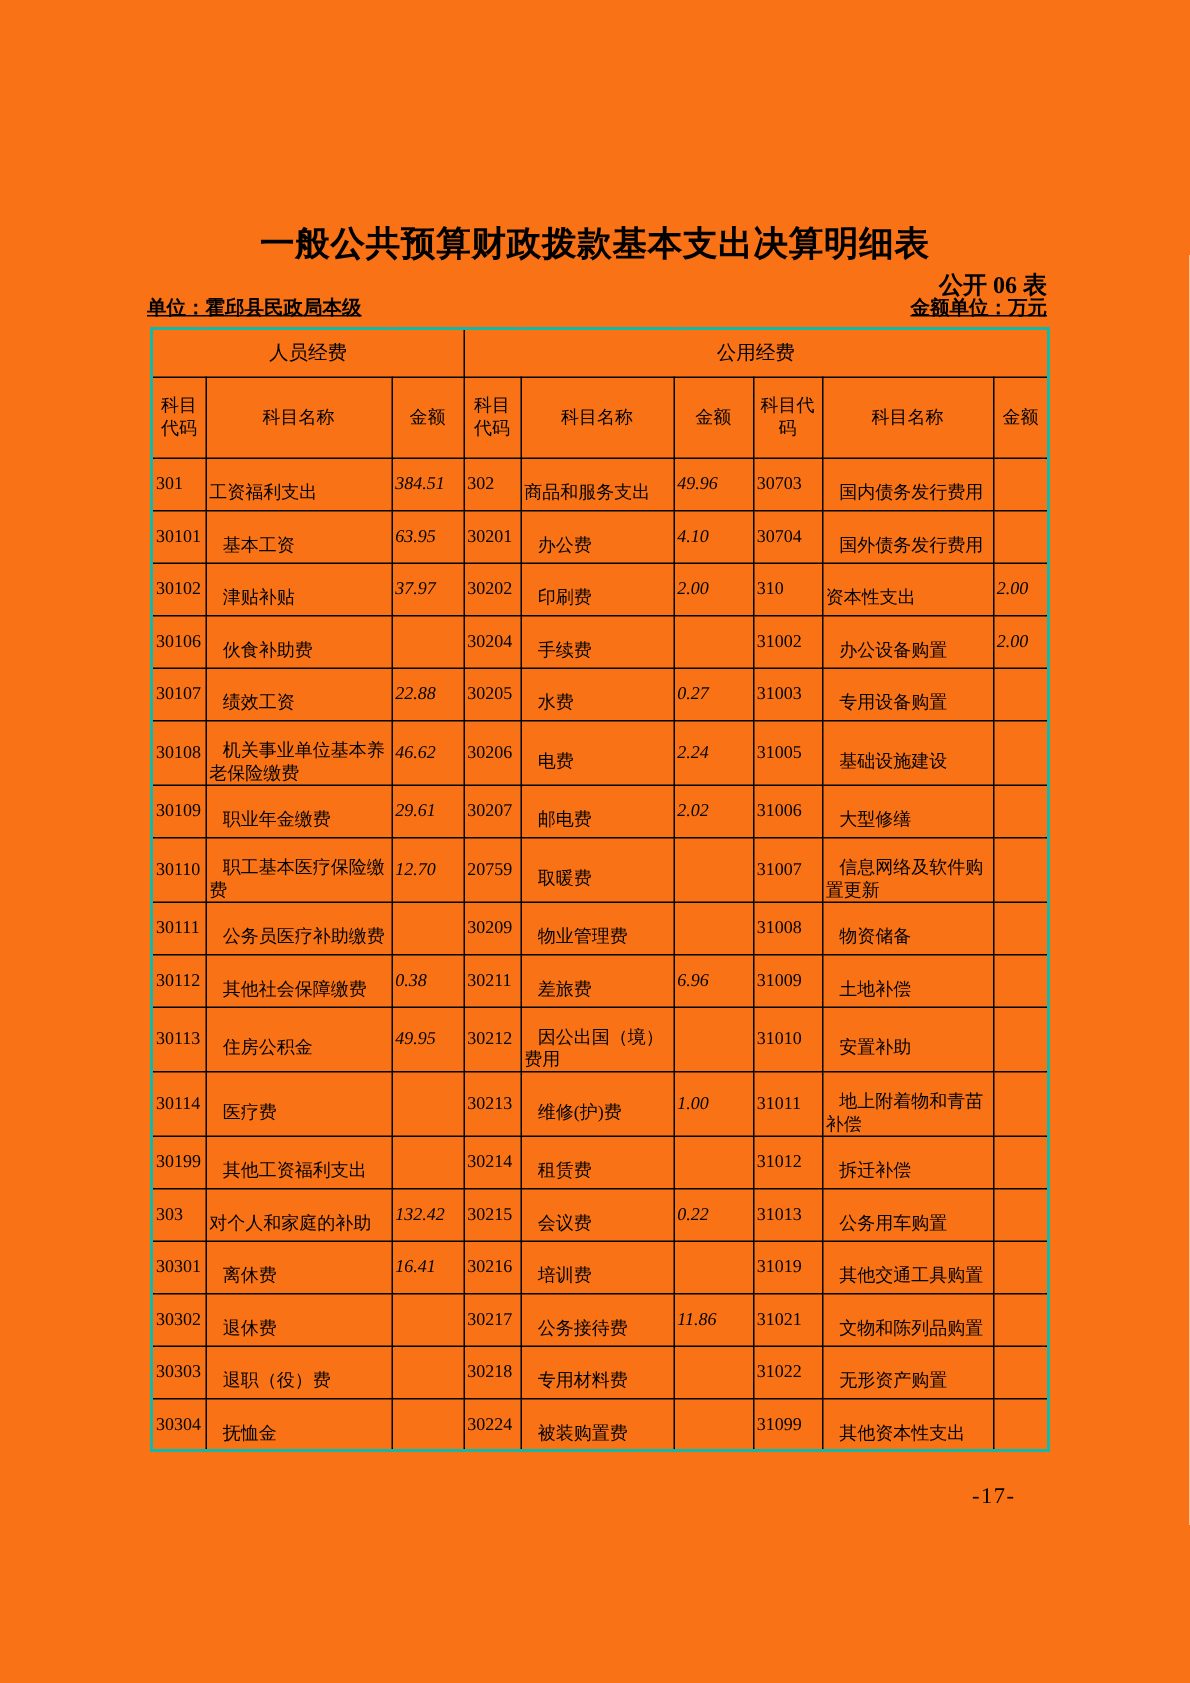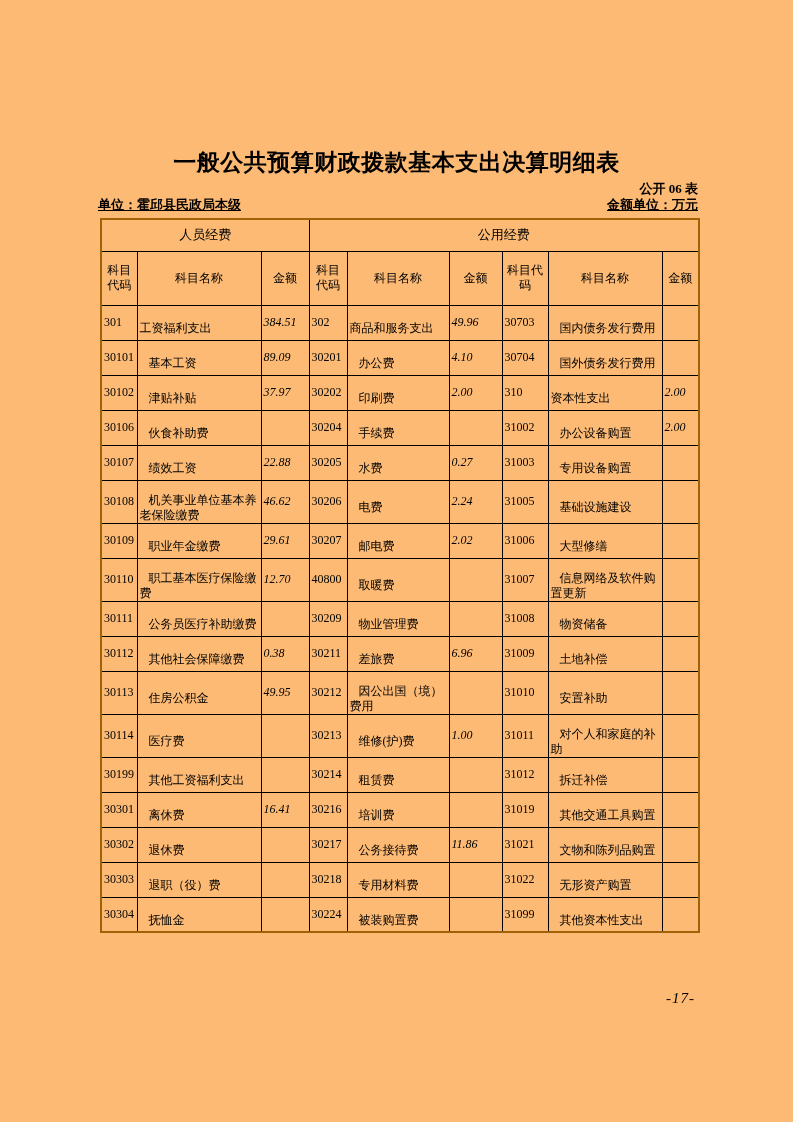--- a/index.html
+++ b/index.html
@@ -1,40 +1,40 @@
 <!DOCTYPE html>
 <html><head>
 <meta charset="utf-8">
 <style>
   html, body { margin: 0; padding: 0; background: #ffffff; }
   .page {
     position: relative;
     width: 793px;
     height: 1122px;
-    background: #fdba74;
+    background: #f97316;
     color: #000000;
     font-family: "Liberation Serif", "DejaVu Serif", serif;
     overflow: hidden;
   }
   .doc-title {
     position: absolute;
     top: 147px;
     left: 0;
     width: 100%;
     text-align: center;
     font-family: "Liberation Sans", "DejaVu Sans", sans-serif;
     font-size: 23px;
     font-weight: 700;
     letter-spacing: 0.5px;
   }
   .form-code {
     position: absolute;
     top: 180px;
     right: 95px;
-    font-size: 13px;
+    font-size: 16px;
     font-weight: 700;
     text-align: center;
   }
   .meta-row {
     position: absolute;
     top: 196px;
     left: 98px;
     width: 600px;
     display: flex;
     justify-content: space-between;
@@ -42,44 +42,43 @@
     font-weight: 700;
     text-decoration: underline;
   }
   table.budget {
     position: absolute;
     left: 100px;
     top: 218px;
     width: 598px;
     border-collapse: collapse;
     table-layout: fixed;
-    border: 2px solid #a16207;
+    border: 2px solid #14b8a6;
   }
   table.budget td {
     border: 1px solid #000;
     font-size: 12px;
     overflow: hidden;
     word-break: break-all;
   }
   tr.group-row { height: 32px; }
   tr.group-row td { text-align: center; font-size: 13px; }
   tr.colhead-row { height: 54px; }
   tr.colhead-row td { text-align: center; line-height: 15px; padding: 0 2px; }
   tbody tr { height: 35px; }
   td.code { text-align: left; padding: 0 0 0 2px; }
   td.name { text-align: left; padding: 12px 3px 0 2px; line-height: 15px; }
   td.name.sub { text-indent: 9px; }
   td.amt  { text-align: left; padding: 0 0 0 2px; font-style: italic; }
   .page-number {
     position: absolute;
     top: 990px;
-    right: 98px;
+    right: 116px;
     font-size: 15px;
     letter-spacing: 1px;
-    font-style: italic;
   }
 </style>
 </head>
 <body>
 
 <div class="page">
 
   <div class="doc-title">一般公共预算财政拨款基本支出决算明细表</div>
 
   <div class="form-code">公开 06 表</div>
@@ -126,21 +125,21 @@
           <td class="code">302</td>
           <td class="name">商品和服务支出</td>
           <td class="amt">49.96</td>
           <td class="code">30703</td>
           <td class="name sub">国内债务发行费用</td>
           <td class="amt"></td>
         </tr>
         <tr>
           <td class="code">30101</td>
           <td class="name sub">基本工资</td>
-          <td class="amt">89.09</td>
+          <td class="amt">63.95</td>
           <td class="code">30201</td>
           <td class="name sub">办公费</td>
           <td class="amt">4.10</td>
           <td class="code">30704</td>
           <td class="name sub">国外债务发行费用</td>
           <td class="amt"></td>
         </tr>
         <tr>
           <td class="code">30102</td>
           <td class="name sub">津贴补贴</td>
@@ -193,21 +192,21 @@
           <td class="name sub">邮电费</td>
           <td class="amt">2.02</td>
           <td class="code">31006</td>
           <td class="name sub">大型修缮</td>
           <td class="amt"></td>
         </tr>
         <tr>
           <td class="code">30110</td>
           <td class="name sub">职工基本医疗保险缴费</td>
           <td class="amt">12.70</td>
-          <td class="code">40800</td>
+          <td class="code">20759</td>
           <td class="name sub">取暖费</td>
           <td class="amt"></td>
           <td class="code">31007</td>
           <td class="name sub">信息网络及软件购置更新</td>
           <td class="amt"></td>
         </tr>
         <tr>
           <td class="code">30111</td>
           <td class="name sub">公务员医疗补助缴费</td>
           <td class="amt"></td>
@@ -241,32 +240,43 @@
           <td class="amt"></td>
         </tr>
         <tr>
           <td class="code">30114</td>
           <td class="name sub">医疗费</td>
           <td class="amt"></td>
           <td class="code">30213</td>
           <td class="name sub">维修(护)费</td>
           <td class="amt">1.00</td>
           <td class="code">31011</td>
-          <td class="name sub">对个人和家庭的补助</td>
+          <td class="name sub">地上附着物和青苗补偿</td>
           <td class="amt"></td>
         </tr>
         <tr>
           <td class="code">30199</td>
           <td class="name sub">其他工资福利支出</td>
           <td class="amt"></td>
           <td class="code">30214</td>
           <td class="name sub">租赁费</td>
           <td class="amt"></td>
           <td class="code">31012</td>
           <td class="name sub">拆迁补偿</td>
+          <td class="amt"></td>
+        </tr>
+        <tr>
+          <td class="code">303</td>
+          <td class="name">对个人和家庭的补助</td>
+          <td class="amt">132.42</td>
+          <td class="code">30215</td>
+          <td class="name sub">会议费</td>
+          <td class="amt">0.22</td>
+          <td class="code">31013</td>
+          <td class="name sub">公务用车购置</td>
           <td class="amt"></td>
         </tr>
         <tr>
           <td class="code">30301</td>
           <td class="name sub">离休费</td>
           <td class="amt">16.41</td>
           <td class="code">30216</td>
           <td class="name sub">培训费</td>
           <td class="amt"></td>
           <td class="code">31019</td>

